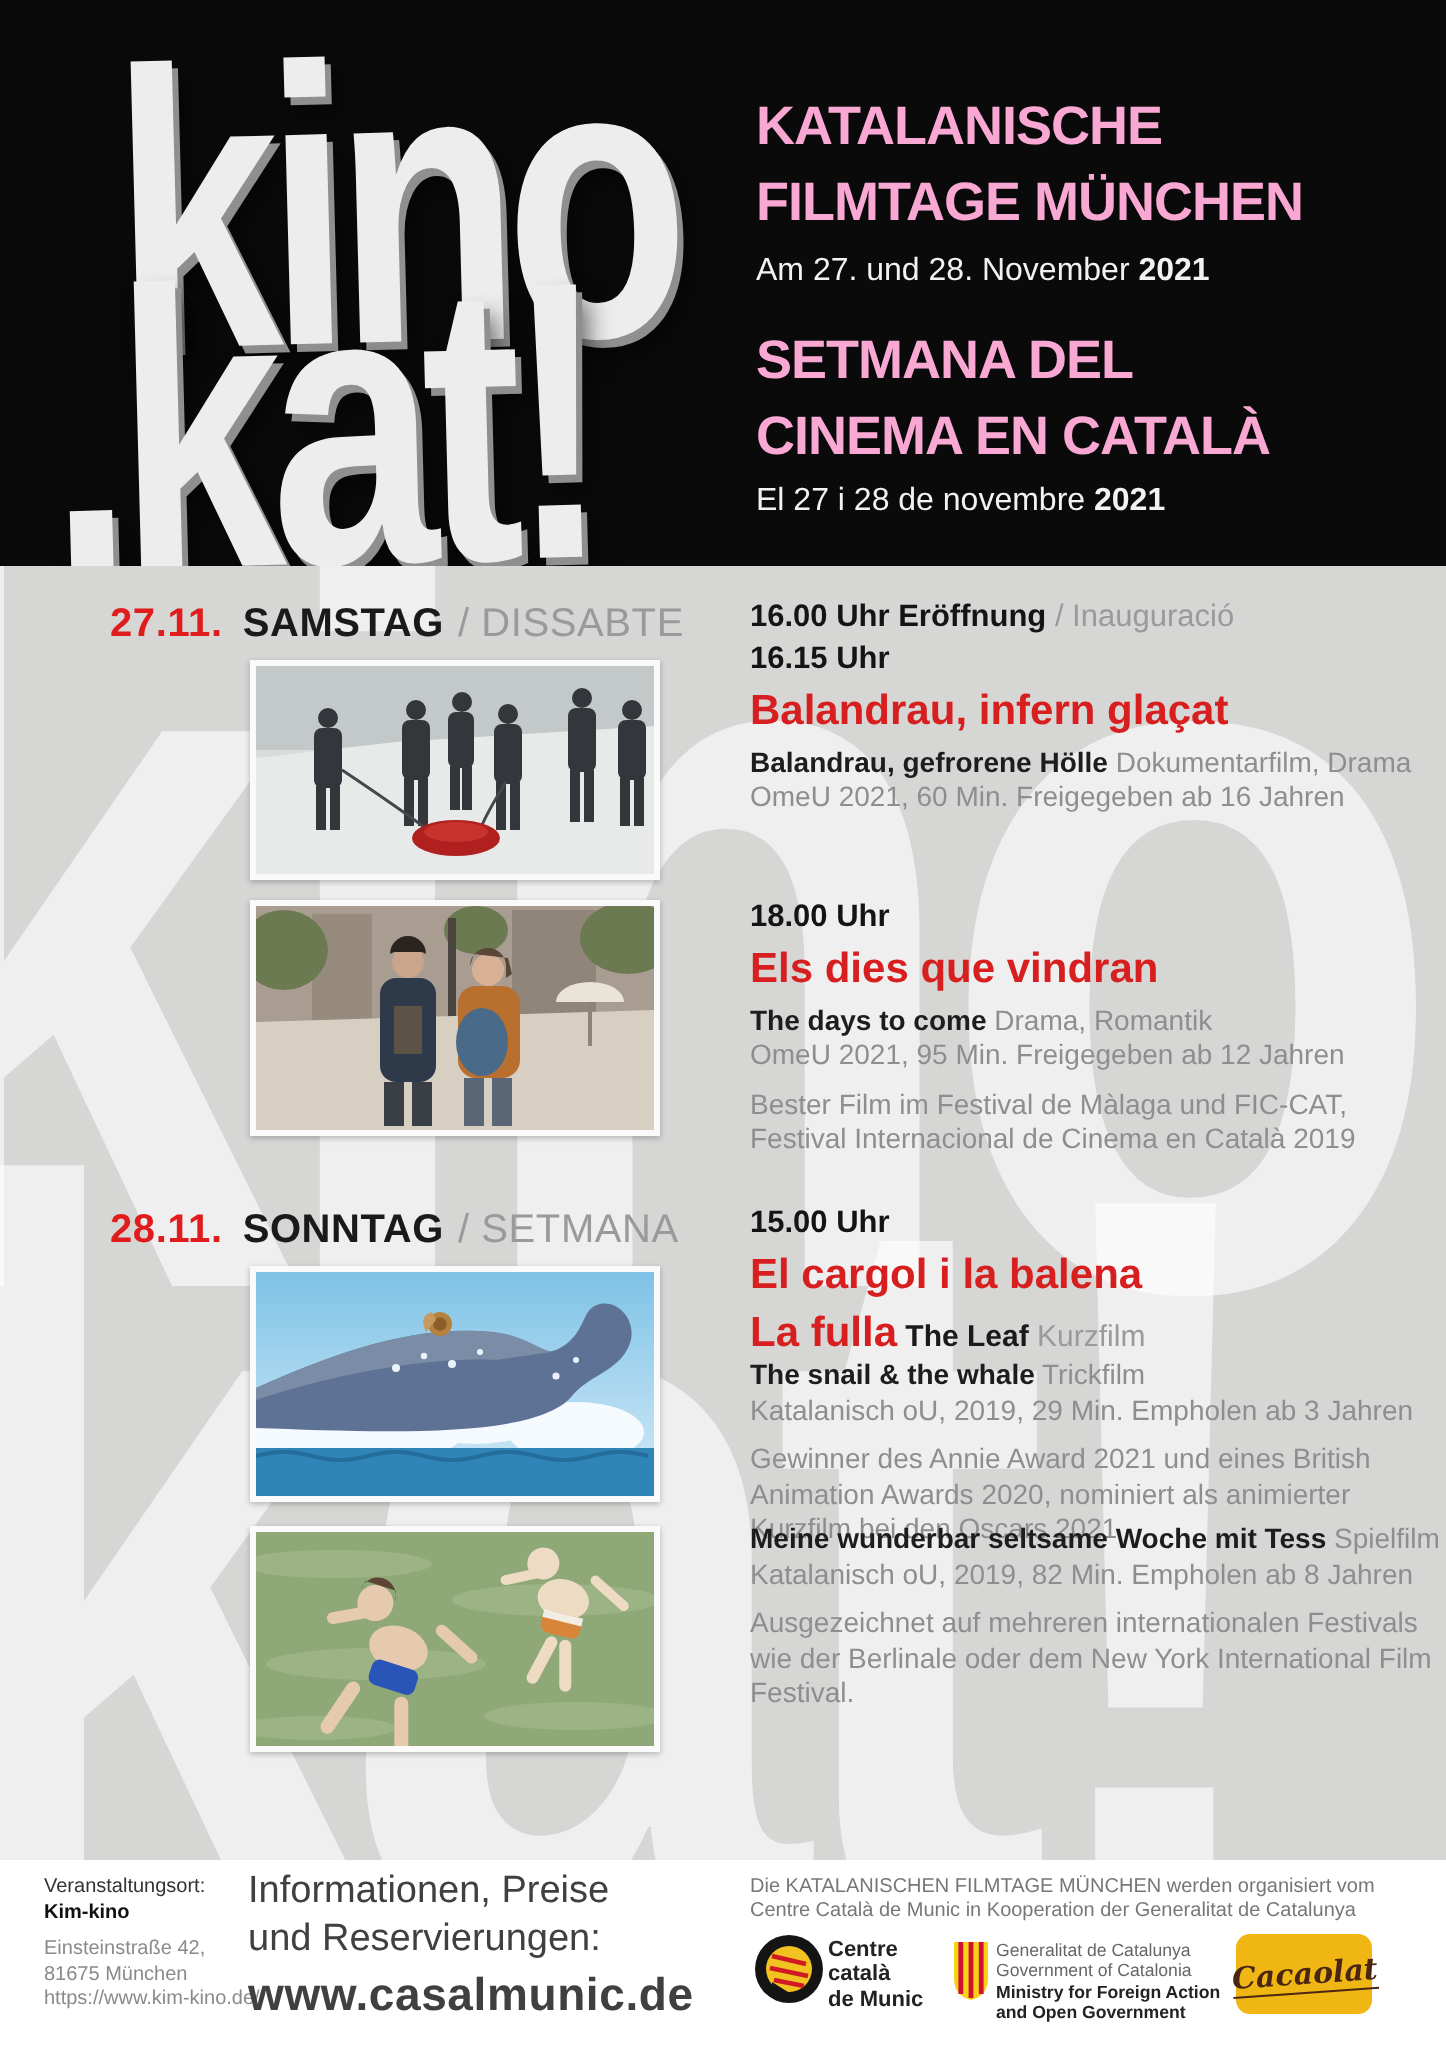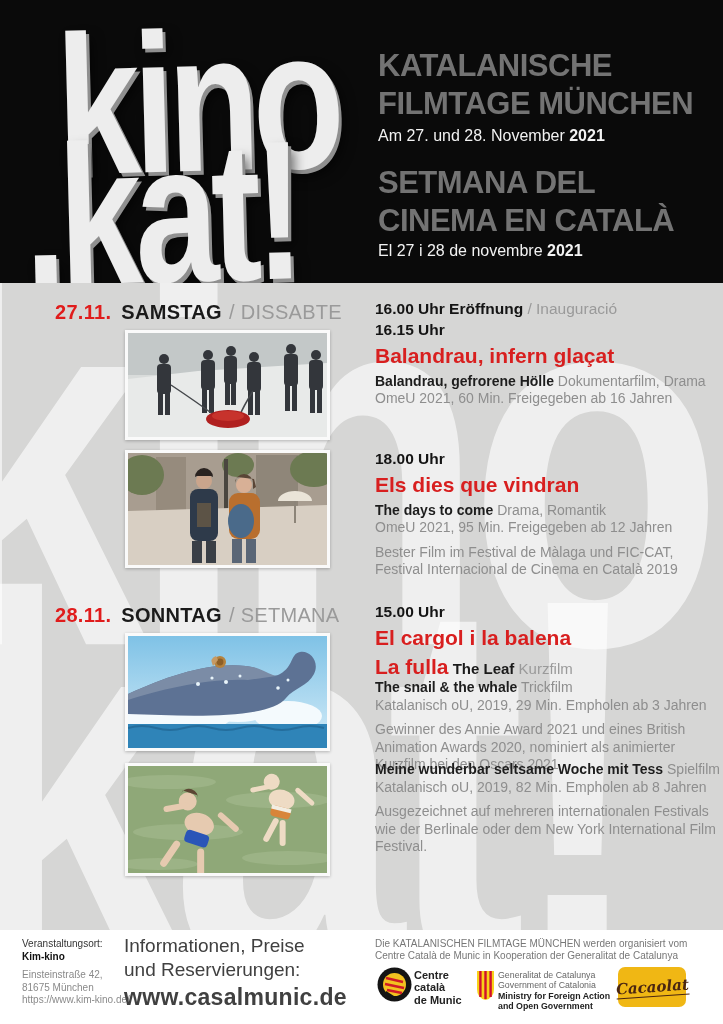--- a/index.html
+++ b/index.html
@@ -9,21 +9,21 @@
 
   
   .header{position:absolute;left:0;top:0;width:723px;height:283px;background:#0a0a0a;overflow:hidden;z-index:3;}
   .logo{position:absolute;left:10px;top:0px;transform:rotate(-1.5deg);color:#ededed;font-weight:bold;}
   .logo-line{position:absolute;font-size:150px;letter-spacing:-7px;line-height:1;
              transform:scaleY(1.32);transform-origin:top left;
              text-shadow:3px 3px 0 #8f8f8f,6px 6px 10px rgba(0,0,0,.55);}
   .logo-line1{left:44px;top:8px;}
   .logo-line2{left:8px;top:118px;}
   .h-right{position:absolute;left:378px;top:0;width:340px;}
-  .h-red{position:absolute;color:#737373;font-weight:bold;font-size:31px;letter-spacing:-.5px;line-height:1;}
+  .h-red{position:absolute;color:#f9a8d4;font-weight:bold;font-size:27px;letter-spacing:-.5px;line-height:1;}
   .h-sub{position:absolute;color:#f2f2f2;font-size:16px;line-height:1;}
   .h-sub b{font-weight:bold;}
 
   
   .bodyzone{position:absolute;left:0;top:283px;width:723px;height:647px;overflow:hidden;z-index:1;}
   .wm{position:absolute;font-weight:bold;color:rgba(255,255,255,.62);font-size:420px;line-height:.8;
       letter-spacing:-18px;transform:scaleY(1.25);transform-origin:top left;white-space:nowrap;}
   .wm1{left:-85px;top:-30px;}
   .wm2{left:-45px;top:290px;}
 

